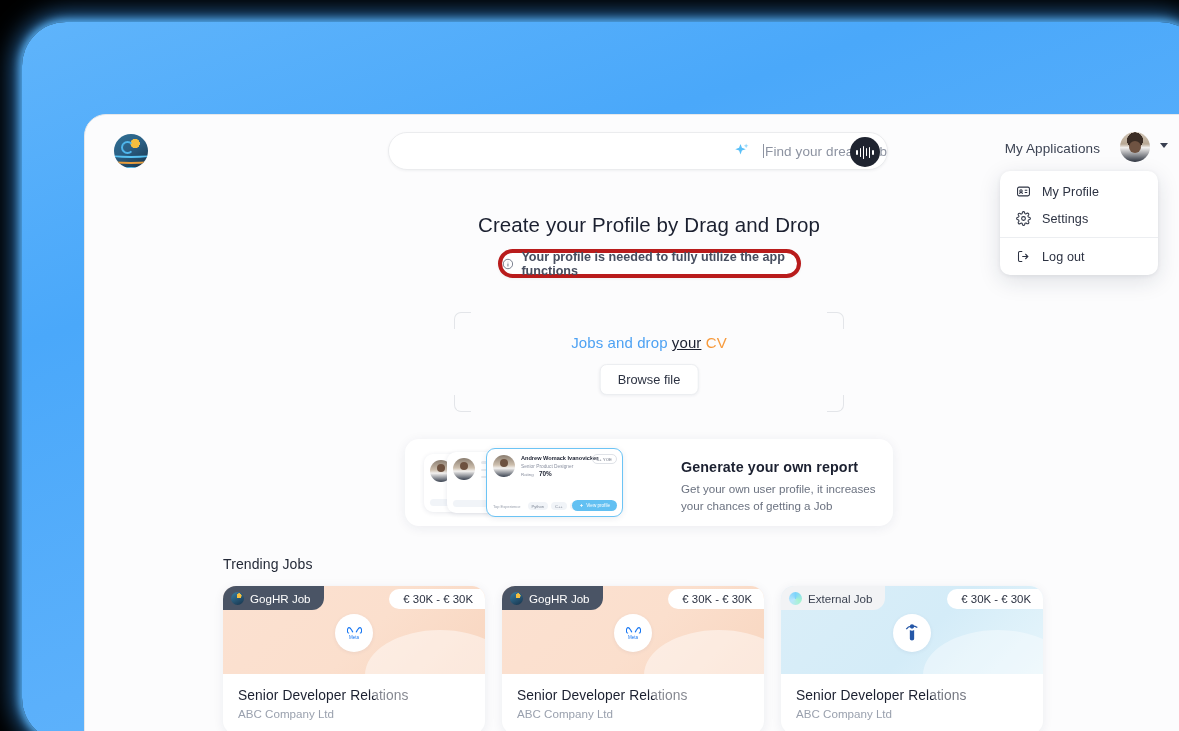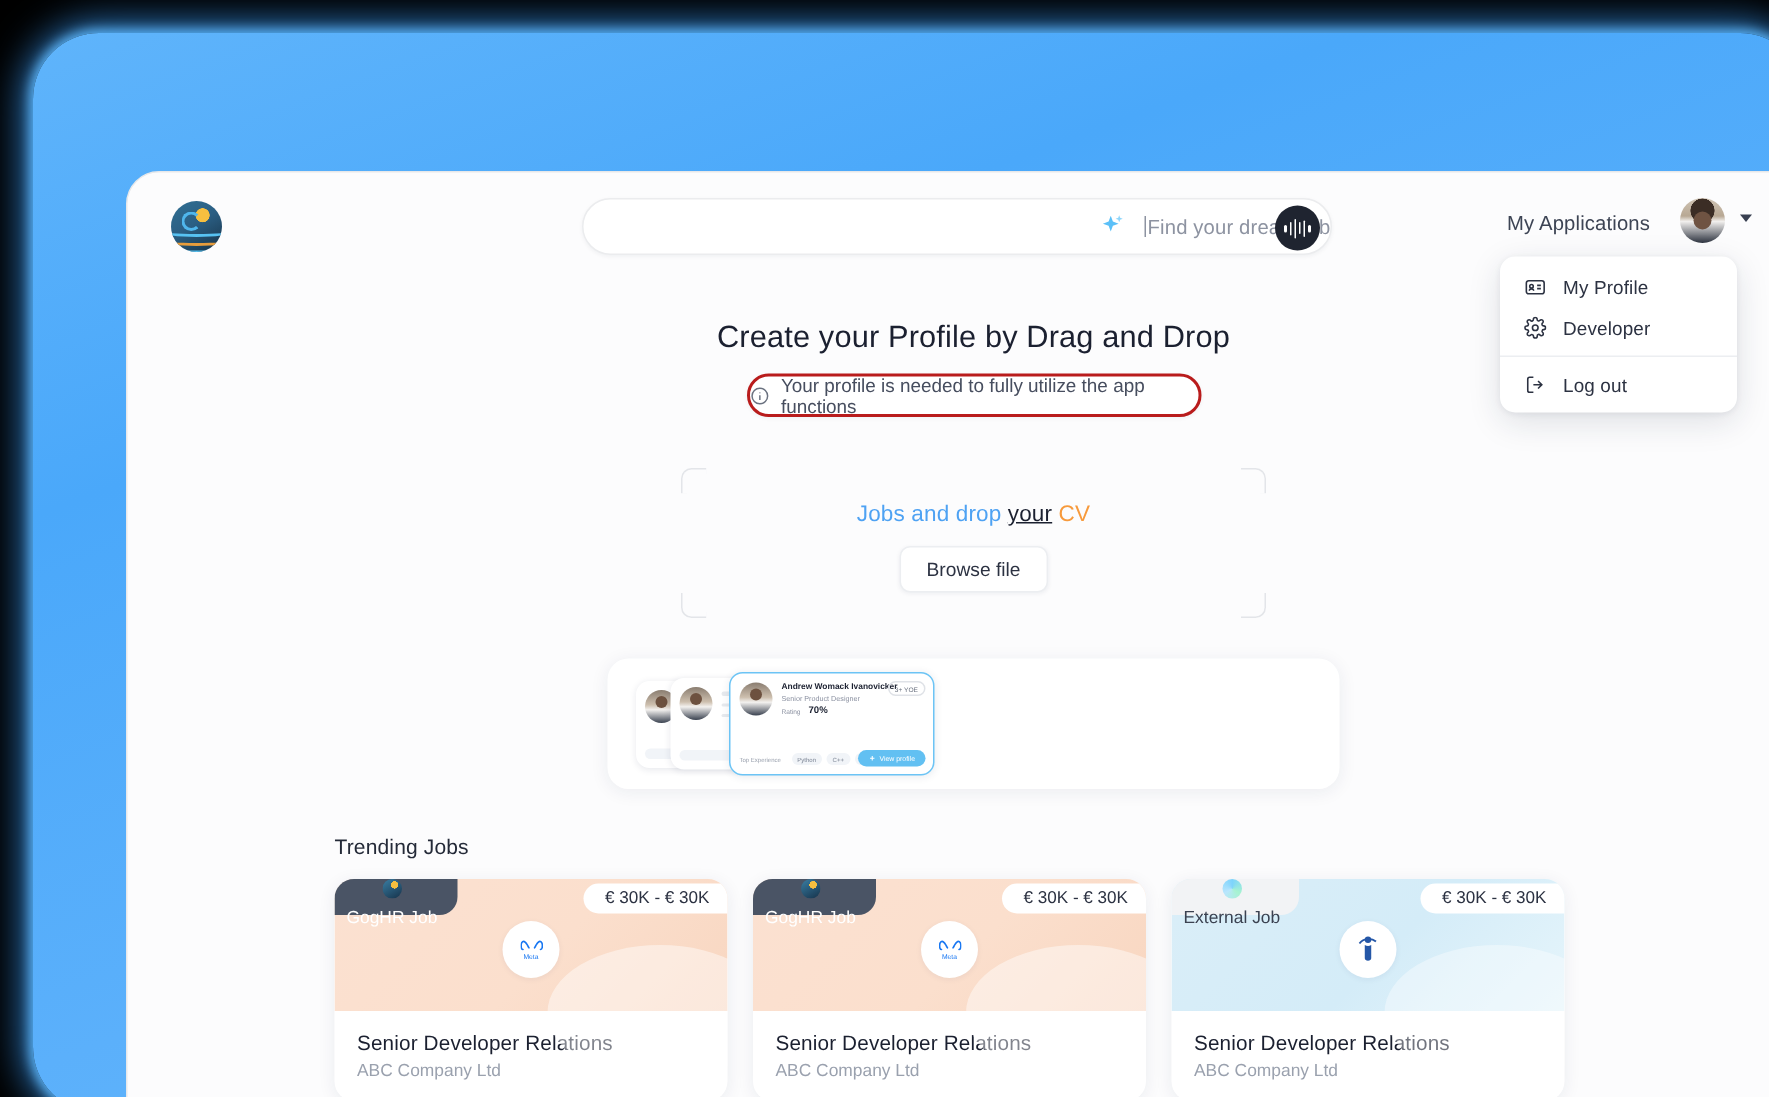--- a/index.html
+++ b/index.html
@@ -120,24 +120,24 @@
   .dd-item svg { flex: none; }
   #dd-divider { height:1px; background:#eceef1; margin:5px 0 5px; }
 
   
   #title {
     margin-top: 26px; text-align: center;
     font-size: 20.5px; color: #1b2030; letter-spacing: .1px;
   }
   #infopill {
     margin: 12px auto 0; width: 303px; height: 29px;
-    background: #fff; border: 2px solid #b91c1c; border-radius: 15px;
+    background: #fff; border: 4px solid #b91c1c; border-radius: 15px;
     box-shadow: 0 1px 3px rgba(20,30,60,.05);
     display: flex; align-items: center; justify-content: center; gap: 8px;
-    font-size: 12.6px; color: #474e5f;
+    font-size: 12.6px; color: #474e5f; font-weight: bold;
   }
 
   
   #dropzone {
     position: relative;
     margin: 34px auto 0; width: 390px; height: 100px;
   }
   .corner { position: absolute; width: 17px; height: 17px; border: 1.6px solid #e3e5e9; }
   .c-tl { left:0;  top:0;    border-right:none; border-bottom:none; border-radius:7px 0 0 0; }
   .c-tr { right:0; top:0;    border-left:none;  border-bottom:none; border-radius:0 7px 0 0; }
@@ -218,21 +218,20 @@
   .job.ext .hdr  { background: linear-gradient(135deg,#daeef8 0%,#d4ecf8 55%,#e6f5fb 100%); }
   .job .hdr .swoosh {
     position:absolute; right:-30px; bottom:-46px; width:150px; height:90px;
     border-radius:50%; background:rgba(255,255,255,.45);
   }
   .job .badge {
     position:absolute; left:0; top:0; height:24px;
     display:flex; align-items:center; gap:6px;
     padding: 0 13px 0 8px; border-radius: 0 0 12px 0;
     font-size: 11.6px;
-    flex-direction: column;
   }
   .job.goghr .badge { background:#4a5465; color:#fff; }
   .job.ext   .badge { background:#f2f3f5; color:#3b4251; }
   .job .badge .bico { width:13px; height:13px; border-radius:50%; flex:none; }
   .job.goghr .badge .bico {
     background: radial-gradient(circle at 62% 30%, #f6bf3f 0 20%, rgba(0,0,0,0) 21%),
                 linear-gradient(150deg,#3a7fa4,#16324a);
   }
   .job.ext .badge .bico {
     background: conic-gradient(#7dd3fc,#a7f3d0,#bae6fd,#7dd3fc);
@@ -306,21 +305,21 @@
             <path d="M5.4 15.6c.6-1.3 1.6-1.9 2.6-1.9s2 .6 2.6 1.9"></path>
           <path d="M14 10h4M14 13.5h4"></path>
         </svg>
         <span>My Profile</span>
       </div>
       <div class="dd-item">
         <svg width="15" height="15" viewBox="0 0 24 24" fill="none" stroke="#2c3242" stroke-width="1.7">
           <circle cx="12" cy="12" r="3"></circle>
           <path d="M19.4 15a1.6 1.6 0 0 0 .3 1.8l.1.1a2 2 0 1 1-2.8 2.8l-.1-.1a1.6 1.6 0 0 0-1.8-.3 1.6 1.6 0 0 0-1 1.5V21a2 2 0 1 1-4 0v-.1A1.6 1.6 0 0 0 9 19.4a1.6 1.6 0 0 0-1.8.3l-.1.1a2 2 0 1 1-2.8-2.8l.1-.1a1.6 1.6 0 0 0 .3-1.8 1.6 1.6 0 0 0-1.5-1H3a2 2 0 1 1 0-4h.1A1.6 1.6 0 0 0 4.6 9a1.6 1.6 0 0 0-.3-1.8l-.1-.1a2 2 0 1 1 2.8-2.8l.1.1a1.6 1.6 0 0 0 1.8.3H9a1.6 1.6 0 0 0 1-1.5V3a2 2 0 1 1 4 0v.1a1.6 1.6 0 0 0 1 1.5 1.6 1.6 0 0 0 1.8-.3l.1-.1a2 2 0 1 1 2.8 2.8l-.1.1a1.6 1.6 0 0 0-.3 1.8V9a1.6 1.6 0 0 0 1.5 1H21a2 2 0 1 1 0 4h-.1a1.6 1.6 0 0 0-1.5 1z"></path>
         </svg>
-        <span>Developer</span>
+        <span>Settings</span>
       </div>
       <div id="dd-divider"></div>
       <div class="dd-item">
         <svg width="15" height="15" viewBox="0 0 24 24" fill="none" stroke="#2c3242" stroke-width="1.7">
           <path d="M10 4H6a2 2 0 0 0-2 2v12a2 2 0 0 0 2 2h4"></path>
           <path d="M15 16l4-4-4-4M19.5 12H10"></path>
         </svg>
         <span>Log out</span>
       </div>
     </div>
@@ -380,20 +379,24 @@
           <span class="t">+20 more</span>
         </span>
         <span class="vbtn">
           <svg width="5" height="5" viewBox="0 0 24 24" stroke="#fff" stroke-width="3.4">
               <path d="M12 5v14M5 12h14"></path>
             </svg>
           <span>View profile</span>
         </span>
       </div>
 
+      <div id="report-txt">
+        <h3>Generate your own report</h3>
+        <p>Get your own user profile, it increases your chances of getting a Job</p>
+      </div>
     </div>
 
     <div id="trending-label">Trending Jobs</div>
 
     <div id="cards">
 
       <div class="job goghr">
         <div class="hdr">
           <span class="swoosh"></span>
           <span class="badge">

